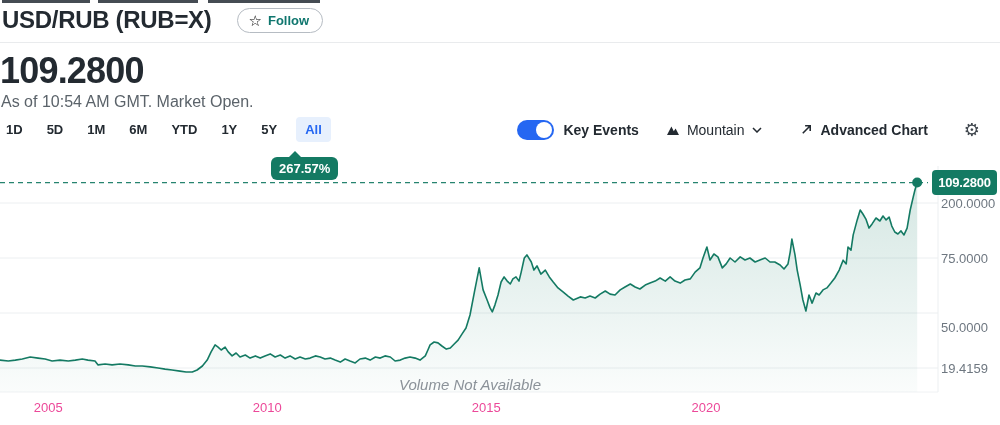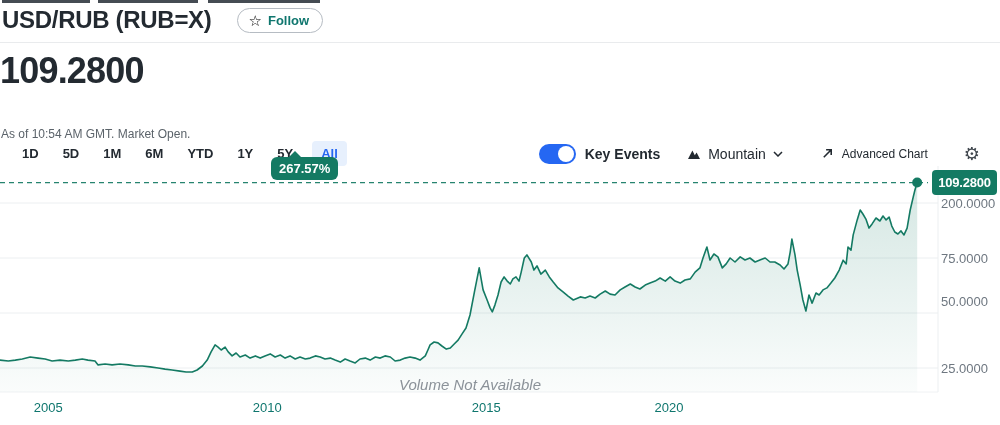--- a/index.html
+++ b/index.html
@@ -16,50 +16,50 @@
               border:1.5px solid #b6bcc3;border-radius:17px;background:#fff;
               padding:4px 13px 4px 11px;cursor:pointer;}
   .follow-btn .star{font-size:15px;line-height:1;}
   .follow-btn .flabel{font-size:13px;font-weight:700;color:#0f766e;}
   .header-divider{position:absolute;top:42px;left:0;width:1000px;height:1px;background:#e9ebed;}
 
   
   .price-row{position:absolute;top:50px;left:0;display:flex;align-items:baseline;}
   .price{font-size:36px;font-weight:700;letter-spacing:-0.8px;}
   .change{margin-left:12px;font-size:20px;font-weight:700;color:#d0212f;letter-spacing:-0.2px;}
-  .asof{position:absolute;top:93px;left:1px;font-size:12px;color:#5b636a;margin-top:34px;}
+  .asof{position:absolute;top:93px;left:1px;font-size:16px;color:#5b636a;}
 
   
-  .toolbar{position:absolute;top:140px;left:1px;right:20px;height:27px;
-           display:flex;align-items:center;justify-content:space-between;margin-left:16px;}
+  .toolbar{position:absolute;top:116px;left:1px;right:20px;height:27px;
+           display:flex;align-items:center;justify-content:space-between;}
   .tabs{display:flex;align-items:center;gap:14px;}
   .tab{border:none;background:none;font-family:inherit;font-size:13px;font-weight:700;
        color:#232a31;padding:5px 5px;border-radius:4px;cursor:pointer;}
   .tab-active{color:#2567f2;background:#e7f0fd;padding:5px 9px;text-align:right;}
   .controls{display:flex;align-items:center;}
   .toggle{position:relative;width:37px;height:20px;border-radius:10px;background:#2567f2;
           border:none;cursor:pointer;flex:0 0 auto;}
   .toggle-knob{position:absolute;top:2px;right:2px;width:16px;height:16px;border-radius:50%;background:#fff;}
   .keyevents-label{margin-left:9px;font-size:14px;font-weight:700;}
   .charttype{margin-left:27px;display:flex;align-items:center;gap:7px;cursor:pointer;}
   .charttype-label{font-size:14px;font-weight:500;}
   .advchart{margin-left:38px;display:flex;align-items:center;gap:8px;cursor:pointer;}
-  .advchart-label{font-size:12px;font-weight:400;}
+  .advchart-label{font-size:14px;font-weight:700;}
   .gear{margin-left:36px;font-size:18px;line-height:1;color:#40474e;cursor:pointer;}
 
   
   .chart-svg{position:absolute;left:0;top:0;width:1000px;height:425px;}
   .grid{stroke:#eceff1;stroke-width:1;}
   .grid-bottom{stroke:#f0f2f4;stroke-width:1;}
   .priceline{fill:none;stroke:#147a63;stroke-width:1.6;stroke-linejoin:round;stroke-linecap:round;}
   .dashline{stroke:#147a63;stroke-width:1.4;stroke-dasharray:5 4;opacity:.92;}
   .dot{fill:#147a63;}
 
   .ylabel{position:absolute;left:941px;font-size:13px;color:#6e7780;white-space:nowrap;}
-  .xlabel{position:absolute;top:400px;transform:translateX(-50%);font-size:13px;color:#0f766e;}
+  .xlabel{position:absolute;top:400px;transform:translateX(-50%);font-size:13px;color:#ec4899;}
   .volume-note{position:absolute;left:470px;top:376px;transform:translateX(-50%);
                font-size:15px;color:#8b9299;white-space:nowrap;font-style:italic;}
 
   .perf-tip{position:absolute;left:271px;top:157px;background:#147a63;color:#fff;
             font-size:13px;font-weight:700;padding:4px 8px;border-radius:6px;}
   .perf-tip-arrow{position:absolute;top:-6px;left:18px;width:0;height:0;
                   border-left:6px solid transparent;border-right:6px solid transparent;
                   border-bottom:6px solid #147a63;}
   .price-badge{position:absolute;left:932px;top:170px;width:65px;box-sizing:border-box;
                background:#147a63;color:#fff;font-size:13px;font-weight:600;text-align:center;
@@ -140,28 +140,28 @@
         <line x1="0" y1="392" x2="938" y2="392" class="grid-bottom"></line>
         <line x1="938" y1="166" x2="938" y2="392" class="grid"></line>
         <path d="M0.0 360.1 L8.3 361.0 L15.3 360.1 L22.3 359.0 L30.2 357.0 L38.1 358.1 L45.1 359.0 L52.1 361.0 L60.0 360.1 L68.3 361.0 L75.3 360.1 L82.3 359.0 L88.0 360.1 L95.0 361.0 L98.1 364.9 L105.1 364.0 L112.1 364.9 L120.0 364.0 L128.3 364.9 L135.3 366.0 L142.3 366.0 L150.2 366.9 L158.1 368.0 L165.1 369.1 L172.1 370.0 L180.0 371.1 L186.1 372.0 L192.3 372.0 L197.1 370.0 L202.4 366.0 L207.2 360.1 L211.1 351.9 L215.1 344.9 L218.1 347.1 L221.2 350.0 L225.1 347.1 L228.2 351.9 L232.1 355.9 L236.1 353.0 L240.0 357.0 L245.3 355.0 L250.1 358.1 L255.4 355.9 L260.2 358.1 L265.0 355.9 L270.2 353.9 L275.1 357.0 L280.3 355.0 L285.1 358.1 L290.0 355.9 L295.2 359.0 L300.0 357.0 L305.3 359.0 L310.1 358.1 L315.4 355.9 L320.2 357.0 L325.0 359.0 L330.3 358.1 L335.1 360.1 L340.3 362.1 L345.1 359.0 L350.0 361.0 L355.2 362.9 L360.0 359.0 L365.3 358.1 L370.1 360.1 L375.4 357.0 L380.2 358.1 L385.0 355.9 L390.3 357.0 L395.1 361.0 L400.3 360.1 L405.1 358.1 L410.0 357.0 L415.2 358.1 L420.0 360.1 L425.3 355.9 L427.9 350.0 L430.1 344.9 L434.1 342.0 L438.0 342.9 L441.9 346.0 L446.3 349.1 L450.3 348.0 L454.2 344.0 L458.1 340.1 L462.1 333.9 L466.0 328.0 L470.0 315.0 L474.4 292.1 L479.2 267.9 L483.1 289.9 L487.1 300.0 L490.1 307.9 L492.3 311.9 L494.9 305.1 L498.0 295.0 L501.1 282.0 L504.1 276.9 L507.2 281.1 L510.3 284.0 L512.9 278.9 L516.0 276.9 L519.0 281.1 L521.2 272.1 L524.3 258.0 L526.9 254.9 L531.3 262.0 L533.9 270.1 L537.0 265.9 L540.9 274.1 L545.3 270.1 L549.3 276.9 L553.2 282.0 L558.0 287.9 L563.3 292.1 L568.1 296.1 L573.3 300.0 L580.3 296.9 L585.2 298.0 L590.0 296.1 L595.2 298.0 L600.1 294.1 L605.3 291.0 L610.1 294.1 L615.0 295.0 L620.2 289.9 L625.0 287.0 L630.3 284.0 L635.1 287.0 L639.9 289.0 L645.2 285.1 L650.0 283.1 L655.2 281.1 L660.1 278.0 L665.3 281.1 L670.1 276.9 L675.0 281.1 L680.2 283.1 L685.0 280.0 L690.3 278.9 L695.1 272.1 L699.9 267.9 L703.0 258.0 L706.9 247.0 L710.0 260.0 L713.9 254.0 L717.9 256.9 L722.3 267.9 L726.2 263.9 L730.1 258.0 L735.0 262.0 L740.2 256.9 L745.0 260.0 L749.9 258.0 L755.1 262.0 L759.9 260.0 L765.2 258.0 L770.0 262.0 L774.8 262.0 L780.1 265.0 L784.0 269.0 L788.0 263.9 L790.2 252.1 L791.9 239.1 L795.0 254.9 L797.2 270.1 L800.2 285.1 L802.9 300.0 L805.9 311.0 L809.0 295.0 L812.1 303.1 L816.0 293.0 L819.1 295.0 L823.0 289.9 L826.9 287.9 L830.9 283.1 L834.8 278.0 L839.2 270.1 L843.1 260.2 L846.2 263.9 L848.0 247.0 L851.0 250.1 L853.2 234.9 L857.2 219.9 L860.2 210.0 L862.9 214.0 L865.9 219.1 L869.0 228.1 L872.1 223.9 L876.0 218.0 L879.9 221.0 L883.0 216.0 L886.1 219.9 L889.1 217.1 L891.8 226.1 L894.8 232.0 L897.9 234.0 L901.0 230.9 L904.0 234.9 L907.1 228.1 L910.2 210.0 L913.2 197.1 L915.0 189.8 L917.2 182.6 L917.2 392 L0.0 392 Z" fill="url(#fillgrad)"></path>
         <path d="M0.0 360.1 L8.3 361.0 L15.3 360.1 L22.3 359.0 L30.2 357.0 L38.1 358.1 L45.1 359.0 L52.1 361.0 L60.0 360.1 L68.3 361.0 L75.3 360.1 L82.3 359.0 L88.0 360.1 L95.0 361.0 L98.1 364.9 L105.1 364.0 L112.1 364.9 L120.0 364.0 L128.3 364.9 L135.3 366.0 L142.3 366.0 L150.2 366.9 L158.1 368.0 L165.1 369.1 L172.1 370.0 L180.0 371.1 L186.1 372.0 L192.3 372.0 L197.1 370.0 L202.4 366.0 L207.2 360.1 L211.1 351.9 L215.1 344.9 L218.1 347.1 L221.2 350.0 L225.1 347.1 L228.2 351.9 L232.1 355.9 L236.1 353.0 L240.0 357.0 L245.3 355.0 L250.1 358.1 L255.4 355.9 L260.2 358.1 L265.0 355.9 L270.2 353.9 L275.1 357.0 L280.3 355.0 L285.1 358.1 L290.0 355.9 L295.2 359.0 L300.0 357.0 L305.3 359.0 L310.1 358.1 L315.4 355.9 L320.2 357.0 L325.0 359.0 L330.3 358.1 L335.1 360.1 L340.3 362.1 L345.1 359.0 L350.0 361.0 L355.2 362.9 L360.0 359.0 L365.3 358.1 L370.1 360.1 L375.4 357.0 L380.2 358.1 L385.0 355.9 L390.3 357.0 L395.1 361.0 L400.3 360.1 L405.1 358.1 L410.0 357.0 L415.2 358.1 L420.0 360.1 L425.3 355.9 L427.9 350.0 L430.1 344.9 L434.1 342.0 L438.0 342.9 L441.9 346.0 L446.3 349.1 L450.3 348.0 L454.2 344.0 L458.1 340.1 L462.1 333.9 L466.0 328.0 L470.0 315.0 L474.4 292.1 L479.2 267.9 L483.1 289.9 L487.1 300.0 L490.1 307.9 L492.3 311.9 L494.9 305.1 L498.0 295.0 L501.1 282.0 L504.1 276.9 L507.2 281.1 L510.3 284.0 L512.9 278.9 L516.0 276.9 L519.0 281.1 L521.2 272.1 L524.3 258.0 L526.9 254.9 L531.3 262.0 L533.9 270.1 L537.0 265.9 L540.9 274.1 L545.3 270.1 L549.3 276.9 L553.2 282.0 L558.0 287.9 L563.3 292.1 L568.1 296.1 L573.3 300.0 L580.3 296.9 L585.2 298.0 L590.0 296.1 L595.2 298.0 L600.1 294.1 L605.3 291.0 L610.1 294.1 L615.0 295.0 L620.2 289.9 L625.0 287.0 L630.3 284.0 L635.1 287.0 L639.9 289.0 L645.2 285.1 L650.0 283.1 L655.2 281.1 L660.1 278.0 L665.3 281.1 L670.1 276.9 L675.0 281.1 L680.2 283.1 L685.0 280.0 L690.3 278.9 L695.1 272.1 L699.9 267.9 L703.0 258.0 L706.9 247.0 L710.0 260.0 L713.9 254.0 L717.9 256.9 L722.3 267.9 L726.2 263.9 L730.1 258.0 L735.0 262.0 L740.2 256.9 L745.0 260.0 L749.9 258.0 L755.1 262.0 L759.9 260.0 L765.2 258.0 L770.0 262.0 L774.8 262.0 L780.1 265.0 L784.0 269.0 L788.0 263.9 L790.2 252.1 L791.9 239.1 L795.0 254.9 L797.2 270.1 L800.2 285.1 L802.9 300.0 L805.9 311.0 L809.0 295.0 L812.1 303.1 L816.0 293.0 L819.1 295.0 L823.0 289.9 L826.9 287.9 L830.9 283.1 L834.8 278.0 L839.2 270.1 L843.1 260.2 L846.2 263.9 L848.0 247.0 L851.0 250.1 L853.2 234.9 L857.2 219.9 L860.2 210.0 L862.9 214.0 L865.9 219.1 L869.0 228.1 L872.1 223.9 L876.0 218.0 L879.9 221.0 L883.0 216.0 L886.1 219.9 L889.1 217.1 L891.8 226.1 L894.8 232.0 L897.9 234.0 L901.0 230.9 L904.0 234.9 L907.1 228.1 L910.2 210.0 L913.2 197.1 L915.0 189.8 L917.2 182.6" class="priceline"></path>
         <line x1="0" y1="182.58399999999997" x2="928" y2="182.58399999999997" class="dashline"></line>
         <circle cx="917.1719999999924" cy="182.58399999999997" r="5" class="dot"></circle>
       </g>
   </svg>
 
   <div id="axis-labels">
-      <div class="ylabel" style="top: 361px;">25.0000</div>
-      <div class="ylabel" style="top: 294px;">50.0000</div>
+      <div class="ylabel" style="top: 361px;">19.4159</div>
+      <div class="ylabel" style="top: 320px;">50.0000</div>
       <div class="ylabel" style="top: 251px;">75.0000</div>
       <div class="ylabel" style="top: 196px;">200.0000</div>
       <div class="xlabel" style="left: 48.18px;">2005</div>
       <div class="xlabel" style="left: 267.18px;">2010</div>
       <div class="xlabel" style="left: 486.18px;">2015</div>
-      <div class="xlabel" style="left: 669px;">2020</div>
+      <div class="xlabel" style="left: 706px;">2020</div>
     </div>
   <div class="volume-note">Volume Not Available</div>
   <div class="perf-tip">
     <div class="perf-tip-arrow"></div>
     <span>267.57%</span>
   </div>
   <div class="price-badge" style="top: 169.584px;">109.2800</div>
 
 </div>
 

